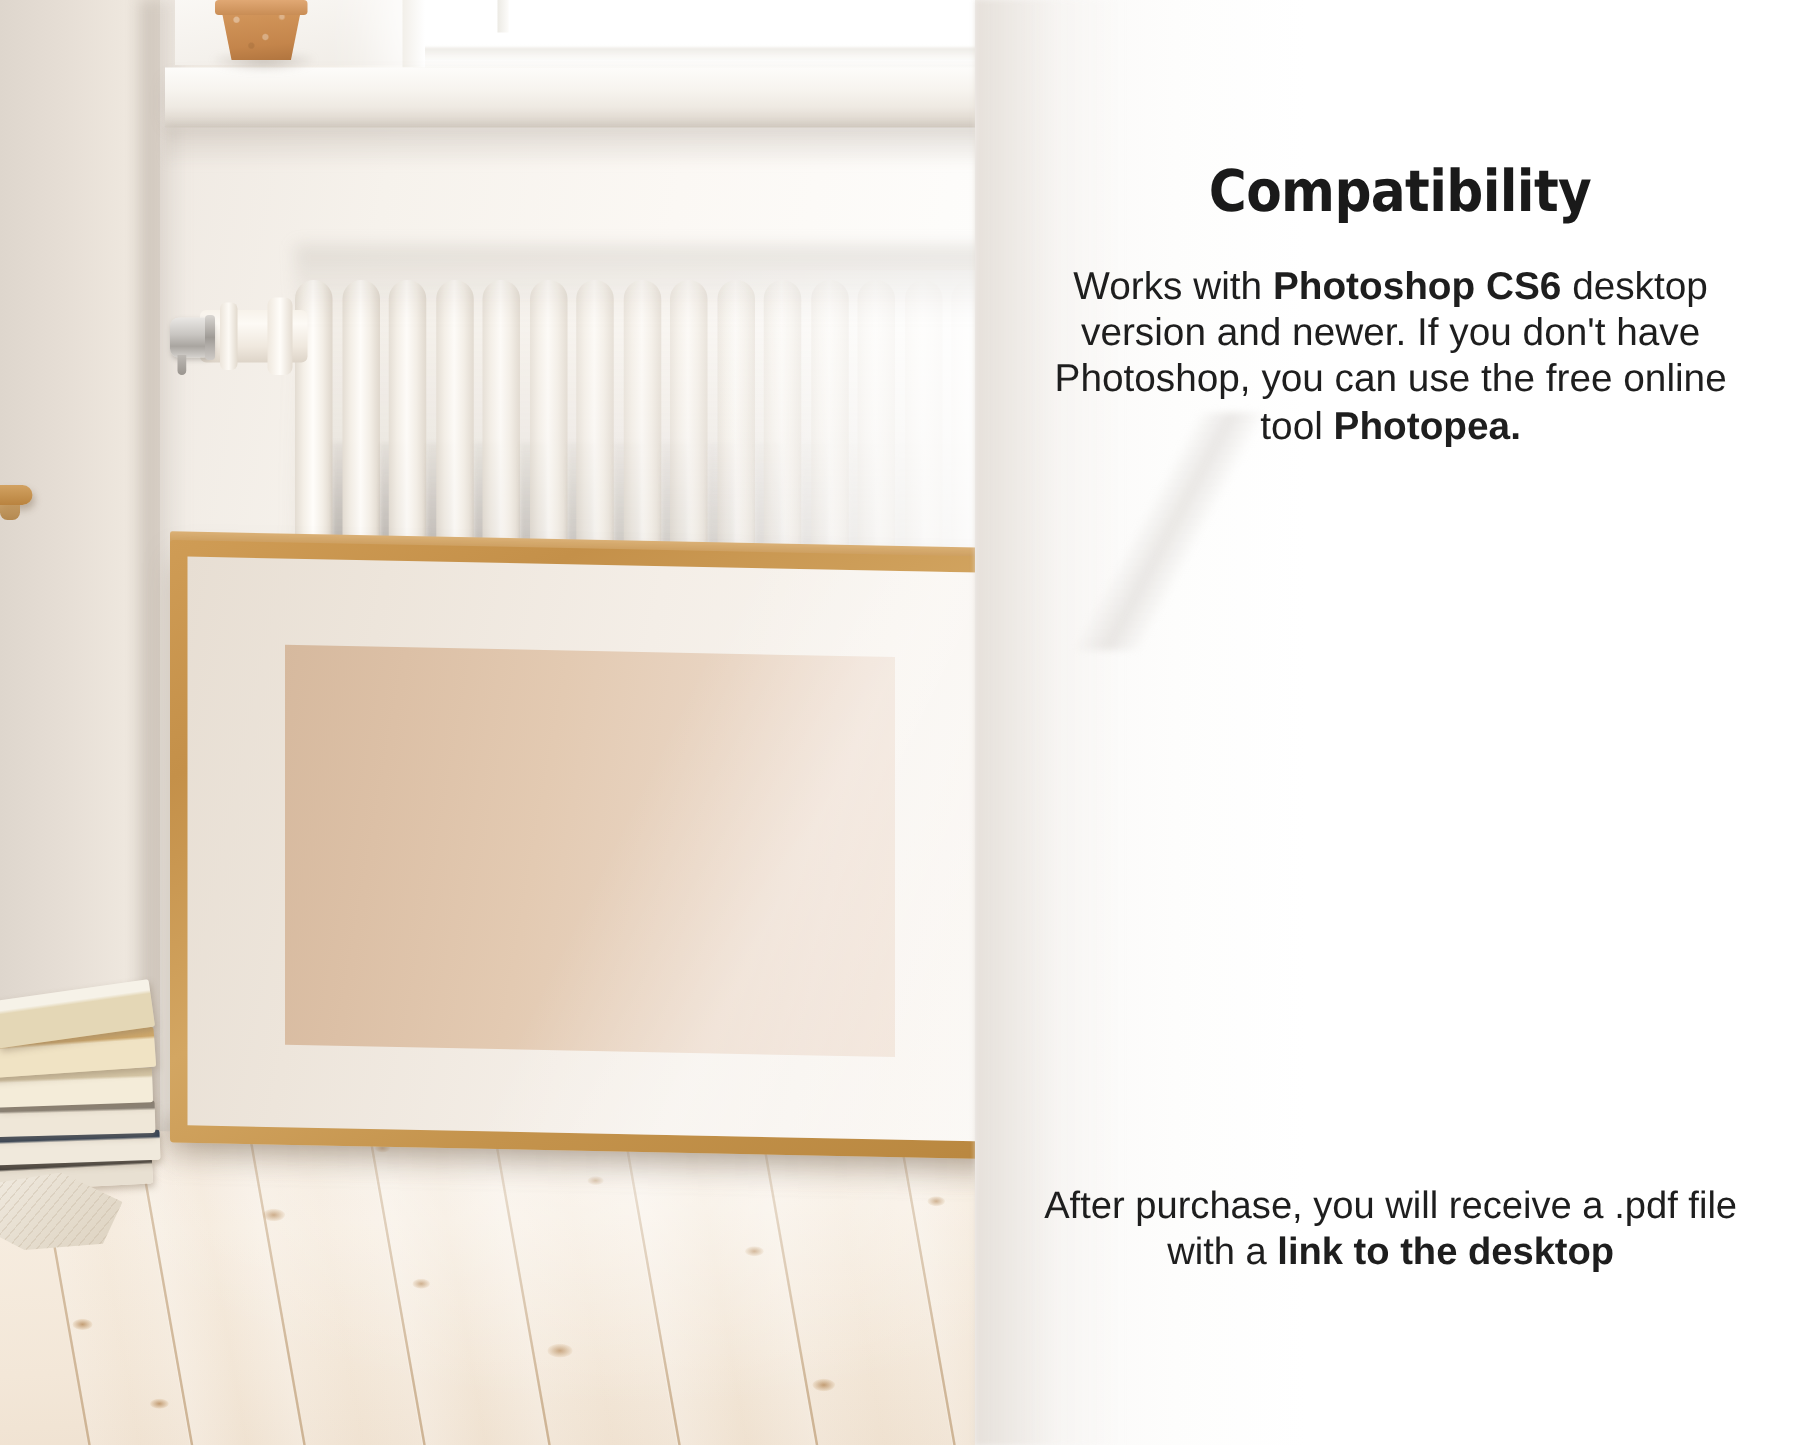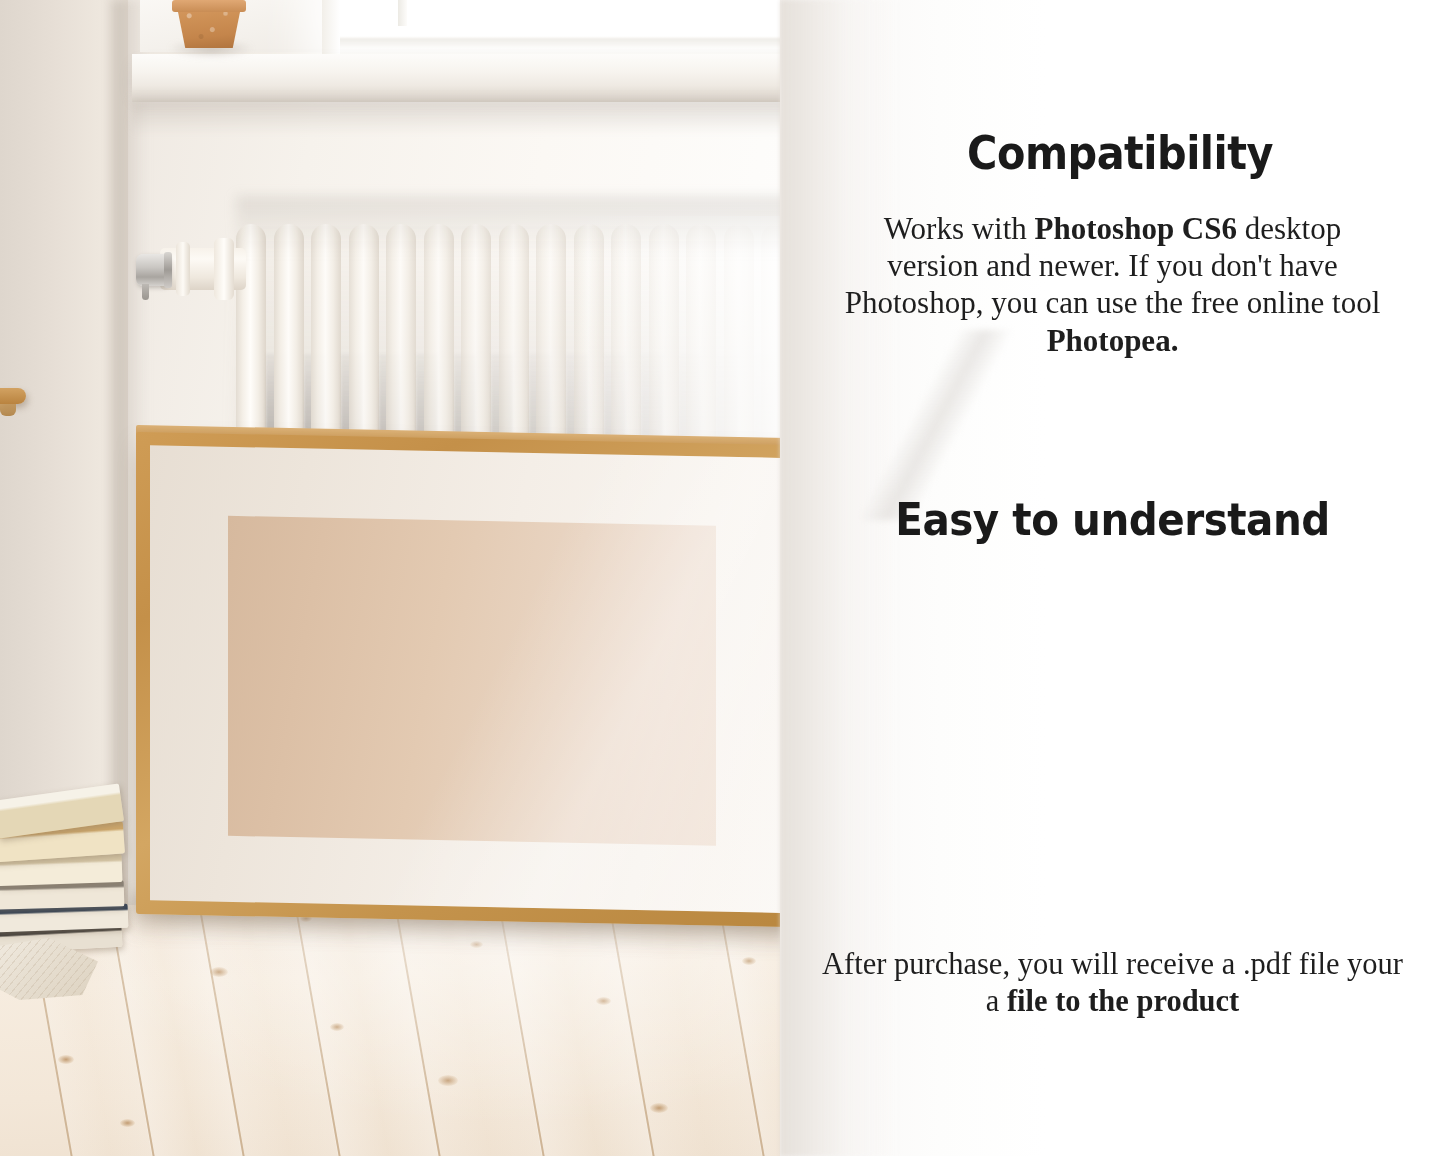--- a/index.html
+++ b/index.html
@@ -273,21 +273,21 @@
   
   .block{position:absolute;text-align:center;color:#1b1b1b;}
   .headline{
     font-weight:bold;letter-spacing:-.5px;line-height:1;
     color:#1a1a1a;
     font-family:"DejaVu Sans",sans-serif;
     font-stretch:condensed;
   }
   .body{
     line-height:1.20;color:#1e1e1e;
-    font-family:Liberation Serif, serif;
+    font-family:Liberation Sans, sans-serif;
   }
   .body b{font-weight:bold;}
 
   #block-compatibility{left:780px;top:130px;width:665px;}
   #block-compatibility .headline{font-size:46px;padding-left:15px;}
   #block-compatibility .body{font-size:31px;margin-top:34px;padding:0 58px;}
 
   #block-easy{left:780px;top:497px;width:665px;}
   #block-easy .headline{font-size:45px;}
   #block-easy .body{font-size:30.5px;margin-top:48px;padding:0 22px;}
@@ -432,20 +432,19 @@
     <div class="rp-streak2"></div>
     <div class="rp-streak"></div>
   </div>
 
   <div class="block" id="block-compatibility">
     <div class="headline">Compatibility</div>
     <div class="body"><span>Works with </span><b>Photoshop CS6</b><span> desktop version and newer. If you don't have Photoshop, you can use the free online tool </span><b>Photopea.</b></div>
   </div>
 
   <div class="block" id="block-easy">
-    <div class="headline">Easy to understand</div>
   </div>
 
   <div class="block" id="block-instant">
-    <div class="body"><span>After purchase, you will receive a .pdf file your a </span><b>file to the product</b></div>
+    <div class="body"><span>After purchase, you will receive a .pdf file with a </span><b>link to the desktop</b></div>
   </div>
 
 </div>
 
 </body></html>

